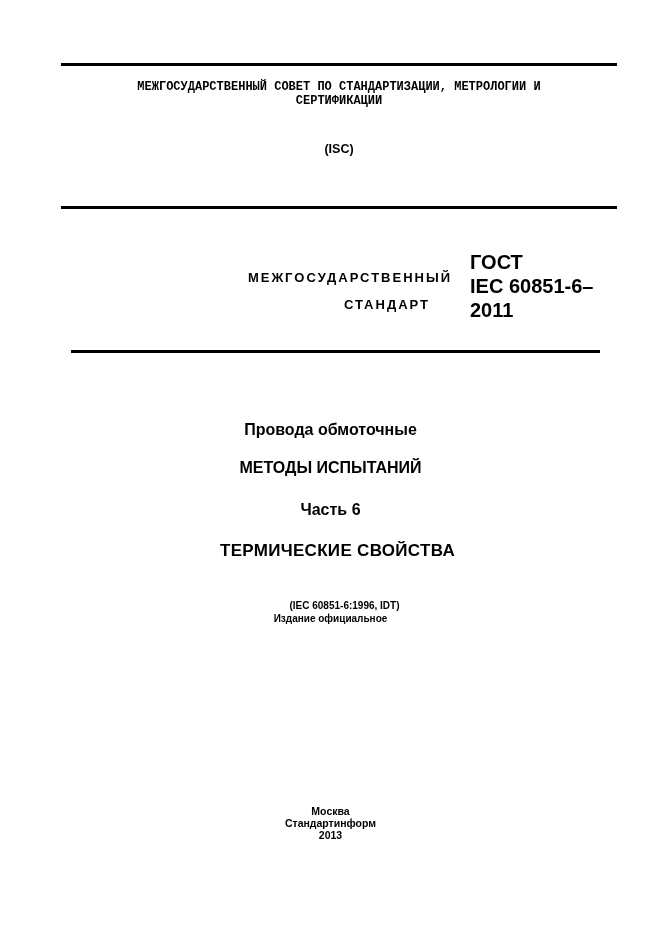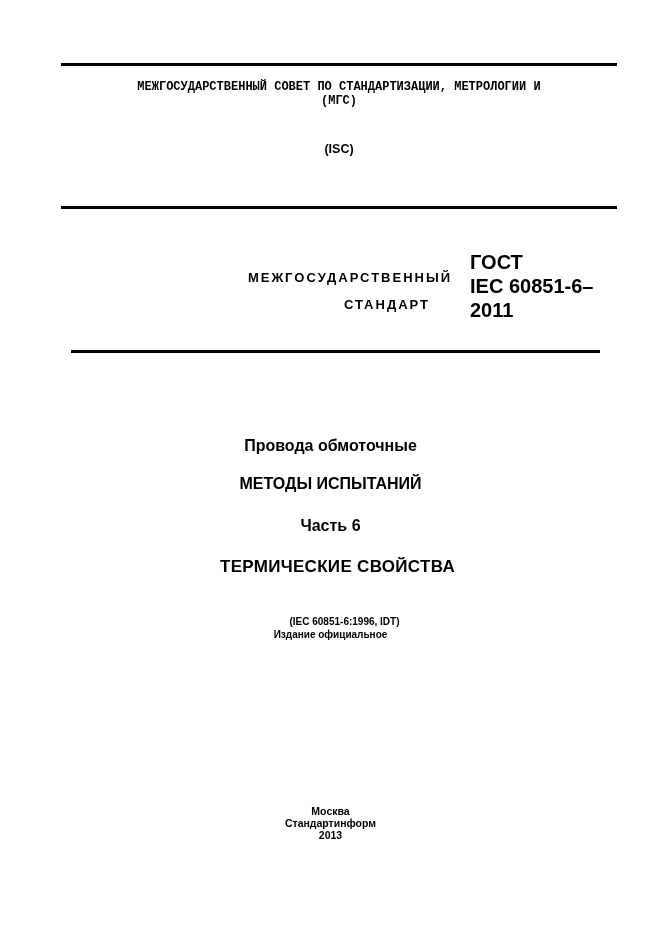--- a/index.html
+++ b/index.html
@@ -8,39 +8,39 @@
   .rule { position: absolute; background: #000; height: 3px; }
   .serif { font-family: Liberation Mono, monospace; font-weight: bold; }
   .sans { font-family: "Liberation Sans", "DejaVu Sans", sans-serif; font-weight: bold; }
   .center { text-align: center; }
   .council-ru { left: 61px; width: 556px; top: 80px; font-size: 12px; line-height: 14px; }
   .council-en { left: 55px; width: 568px; top: 141px; font-size: 12.5px; line-height: 16px; }
   .std-label { left: 190px; width: 262px; text-align: right; font-size: 13px; letter-spacing: 2px; }
   .std-label.l1 { top: 270px; }
   .std-label.l2 { top: 297px; text-align: right; left: 230px; width: 200px; }
   .gost { left: 470px; top: 250px; font-size: 20px; line-height: 24px; }
-  .title { left: 0; width: 661px; margin-top: 16px; }
+  .title { left: 0; width: 661px; }
   .t1 { top: 421px; font-size: 16px; }
   .t2 { top: 459px; font-size: 16px; }
   .t3 { top: 501px; font-size: 16px; }
   .t4 { top: 541px; font-size: 17px; letter-spacing: 0.3px; padding-left: 7px; }
   .t5 { top: 600px; font-size: 10px; padding-left: 14px; }
   .t6 { top: 613px; font-size: 10px; }
   .pub { left: 0; width: 661px; top: 805px; font-size: 10.5px; line-height: 12px; }
 </style>
 </head>
 <body>
 
 <div>
 
   <div class="rule" style="left:61px; width:556px; top:63px;"></div>
 
   <div class="abs serif center council-ru">
     <div>МЕЖГОСУДАРСТВЕННЫЙ СОВЕТ ПО СТАНДАРТИЗАЦИИ, МЕТРОЛОГИИ И</div>
-    <div>(МГС)</div>
+    <div>СЕРТИФИКАЦИИ</div>
   </div>
 
   <div class="abs sans center council-en">
     <div>(ISC)</div>
   </div>
 
   <div class="rule" style="left:61px; width:556px; top:206px;"></div>
 
   <div class="abs sans std-label l1">МЕЖГОСУДАРСТВЕННЫЙ</div>
   <div class="abs sans std-label l2">СТАНДАРТ</div>

